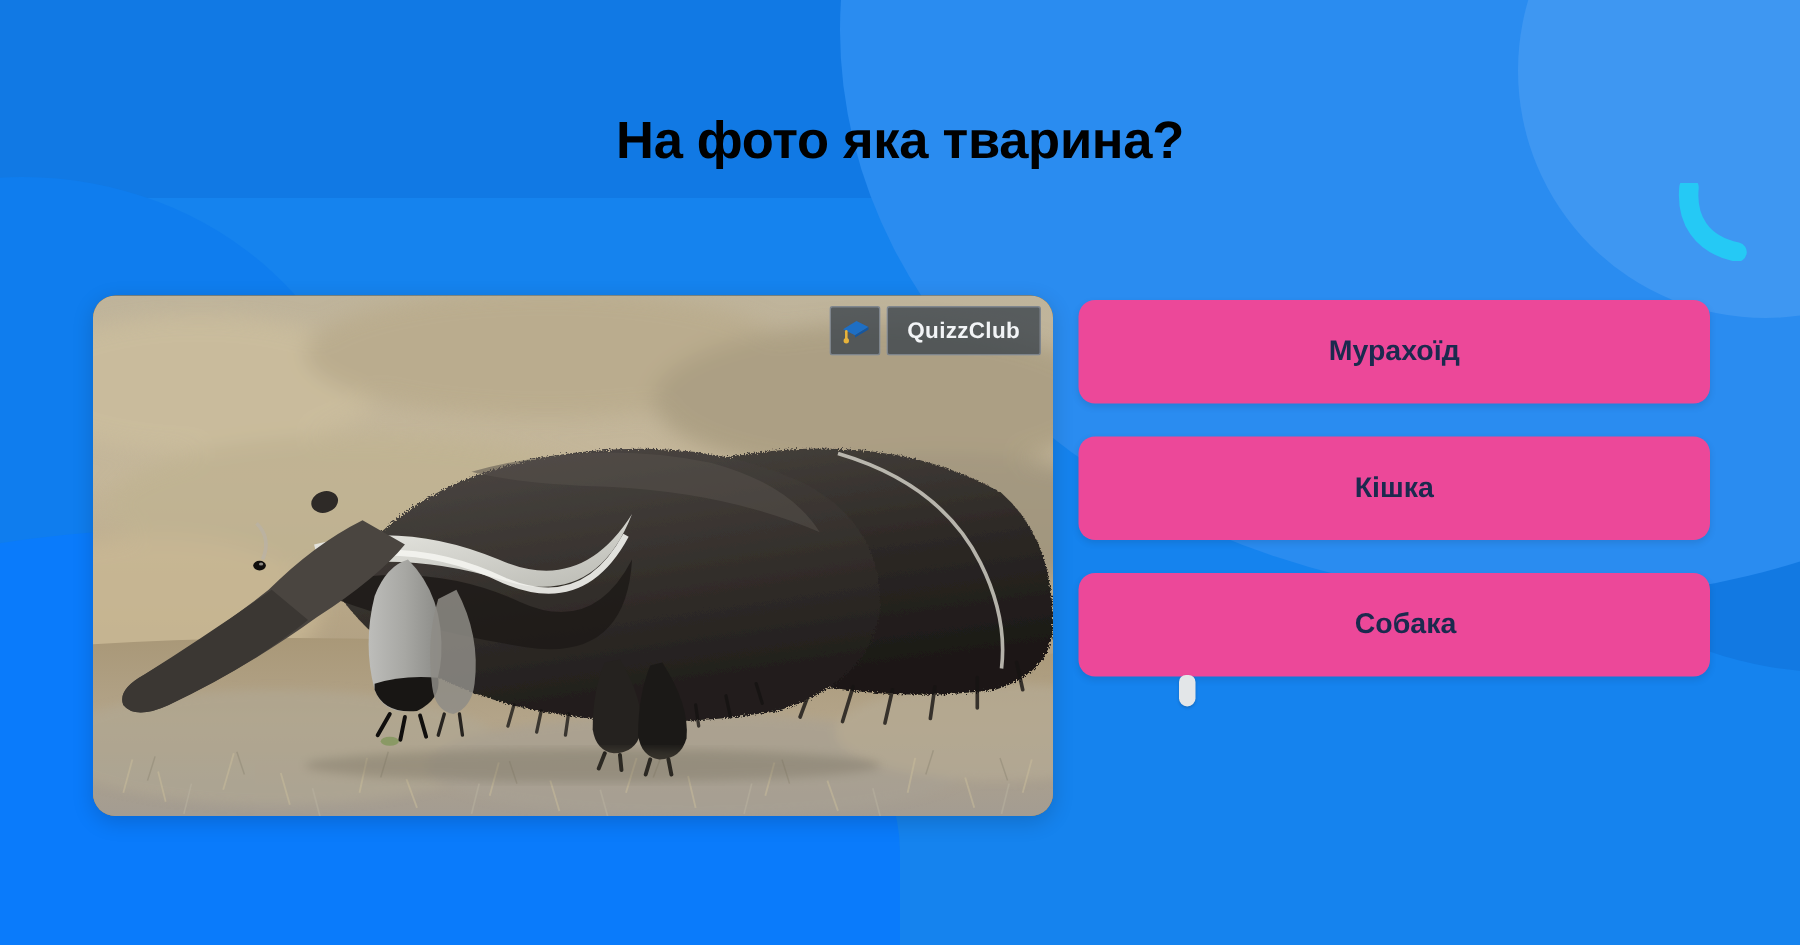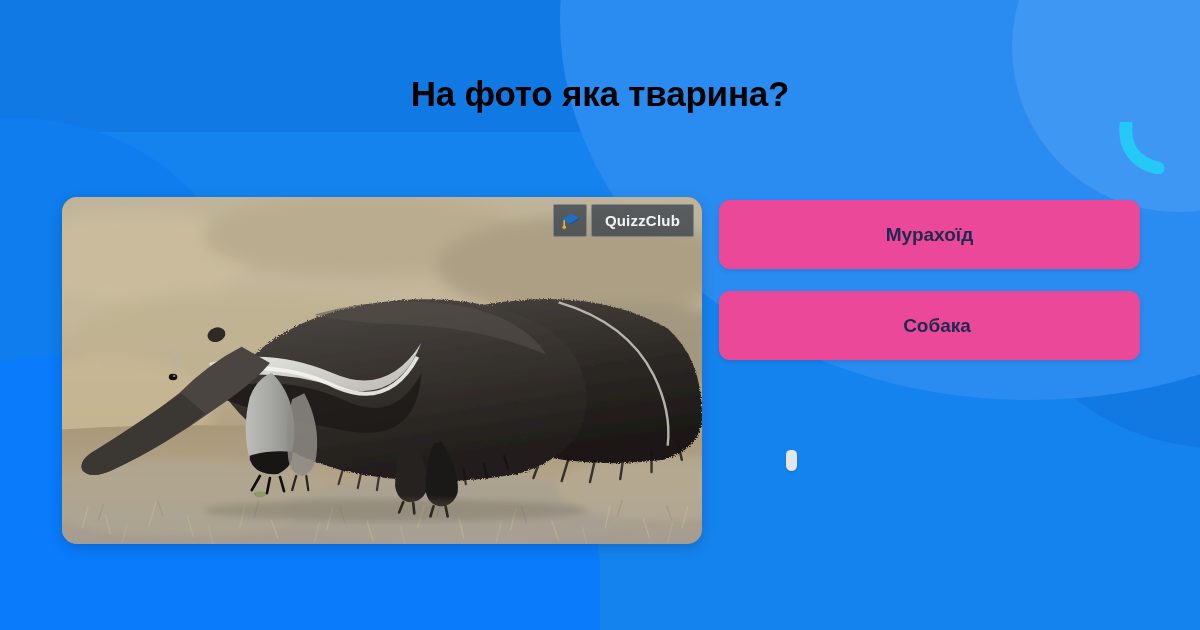--- a/index.html
+++ b/index.html
@@ -330,18 +330,19 @@
           <path d="M5.2 9.8 L5.2 15.2" stroke="#E8B33A" stroke-width="1.7" stroke-linecap="round"></path>
           <circle cx="5.2" cy="16.2" r="1.8" fill="#E8B33A"></circle>
         </svg>
       </div>
       <div class="wm-label">QuizzClub</div>
     </div>
   </div>
 
   <div class="answers">
     <button class="answer-btn">Мурахоїд</button>
+    <button class="answer-btn">Кішка</button>
     <button class="answer-btn">Собака</button>
   </div>
 
   <div class="drag-handle"></div>
 
 </div>
 
 </body></html>

